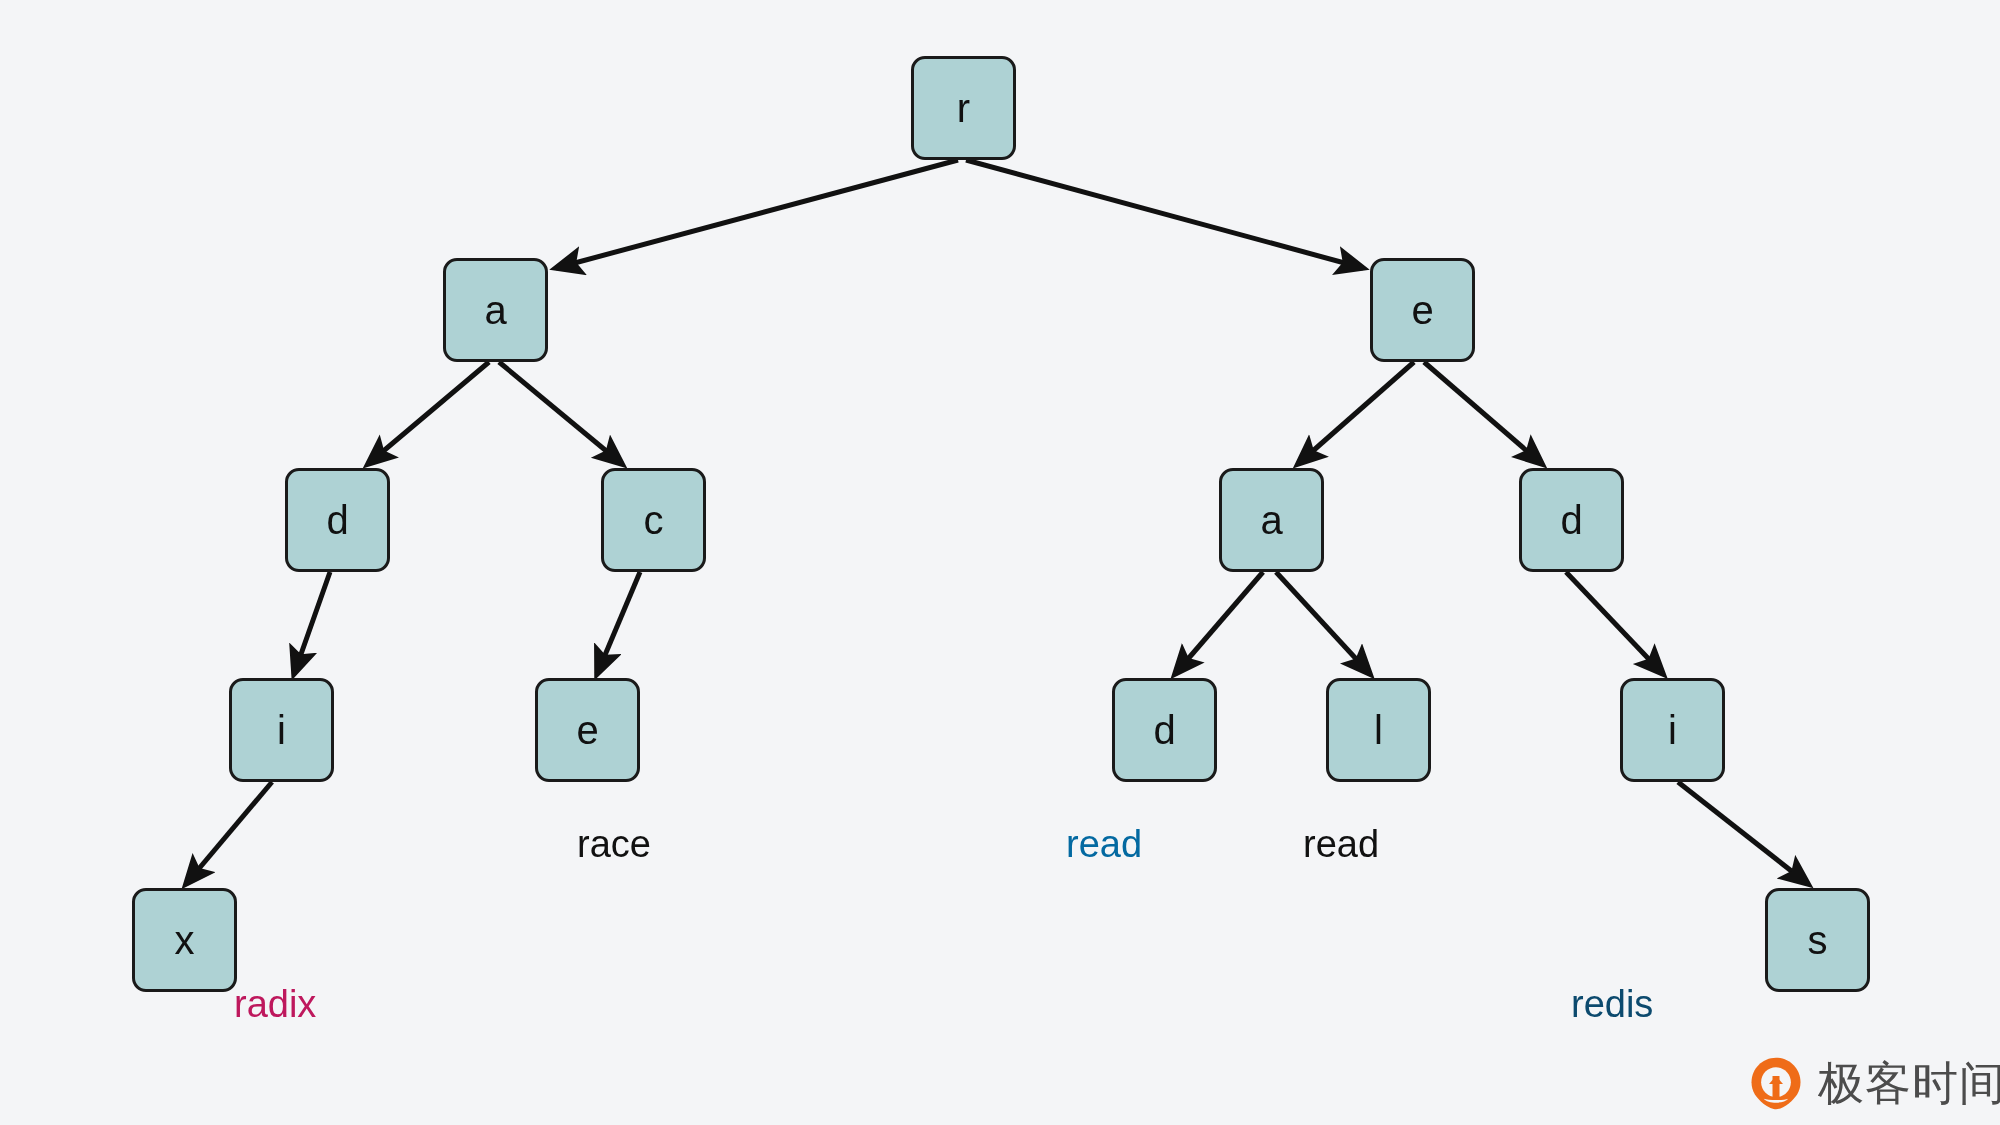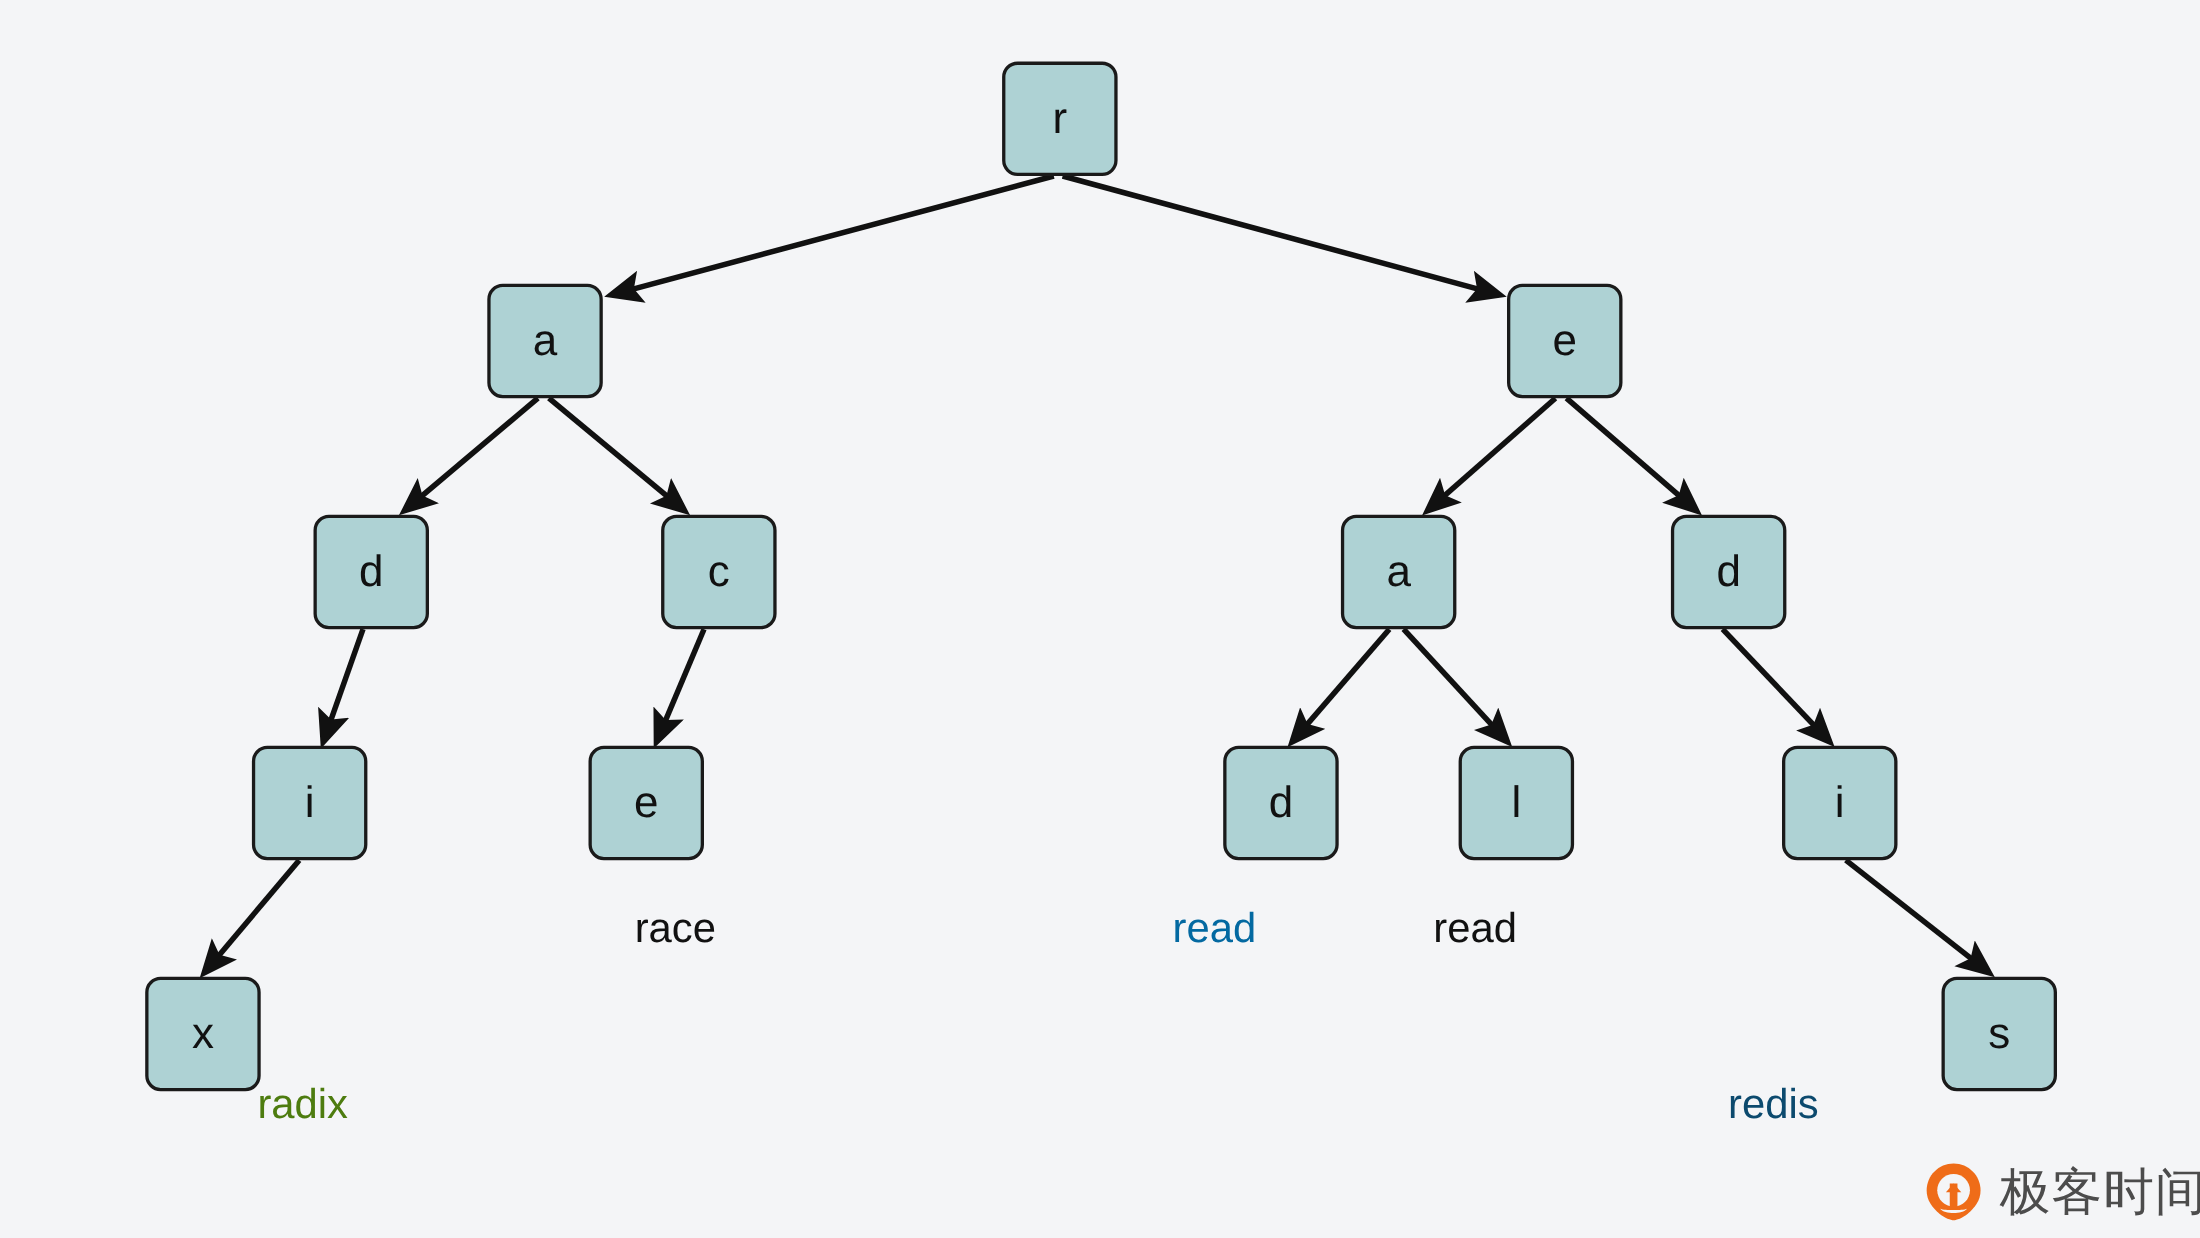--- a/index.html
+++ b/index.html
@@ -140,21 +140,21 @@
         <span>x</span>
       </div>
       <div class="node" style="left: 1765px; top: 888px; width: 105px; height: 104px; background: rgb(174, 210, 212); border-color: rgb(26, 26, 26); color: rgb(17, 17, 17);">
         <span>s</span>
       </div>
     </div>
   <div id="label-layer">
       <div class="word-label" style="left: 577px; top: 801px; color: rgb(17, 17, 17);">race</div>
       <div class="word-label" style="left: 1066px; top: 801px; color: #0369a1;">read</div>
       <div class="word-label" style="left: 1303px; top: 801px; color: rgb(17, 17, 17);">read</div>
-      <div class="word-label" style="left: 234px; top: 961px; color: #4d7c0f;">radix</div>
+      <div class="word-label" style="left: 234px; top: 961px; color: #be185d;">radix</div>
       <div class="word-label" style="left: 1571px; top: 961px; color: #0c4a6e;">redis</div>
     </div>
 
   <div id="watermark">
     <svg class="wm-logo" viewBox="0 0 64 64" xmlns="http://www.w3.org/2000/svg">
       <path d="M32 3 C16.5 3 4 15.5 4 31 C4 42 10 49 17 55 C23 60 29 62 32 62
                C35 62 41 60 47 55 C54 49 60 42 60 31 C60 15.5 47.5 3 32 3 Z" fill="#ef6c18"></path>
       <path d="M32 14 C22.6 14 15 21.6 15 31 C15 40.4 22.6 48 32 48
                C41.4 48 49 40.4 49 31 C49 21.6 41.4 14 32 14 Z" fill="#f4f5f7"></path>
       <path d="M28 24 L36 24 L36 50 L28 50 Z" fill="#ef6c18"></path>

